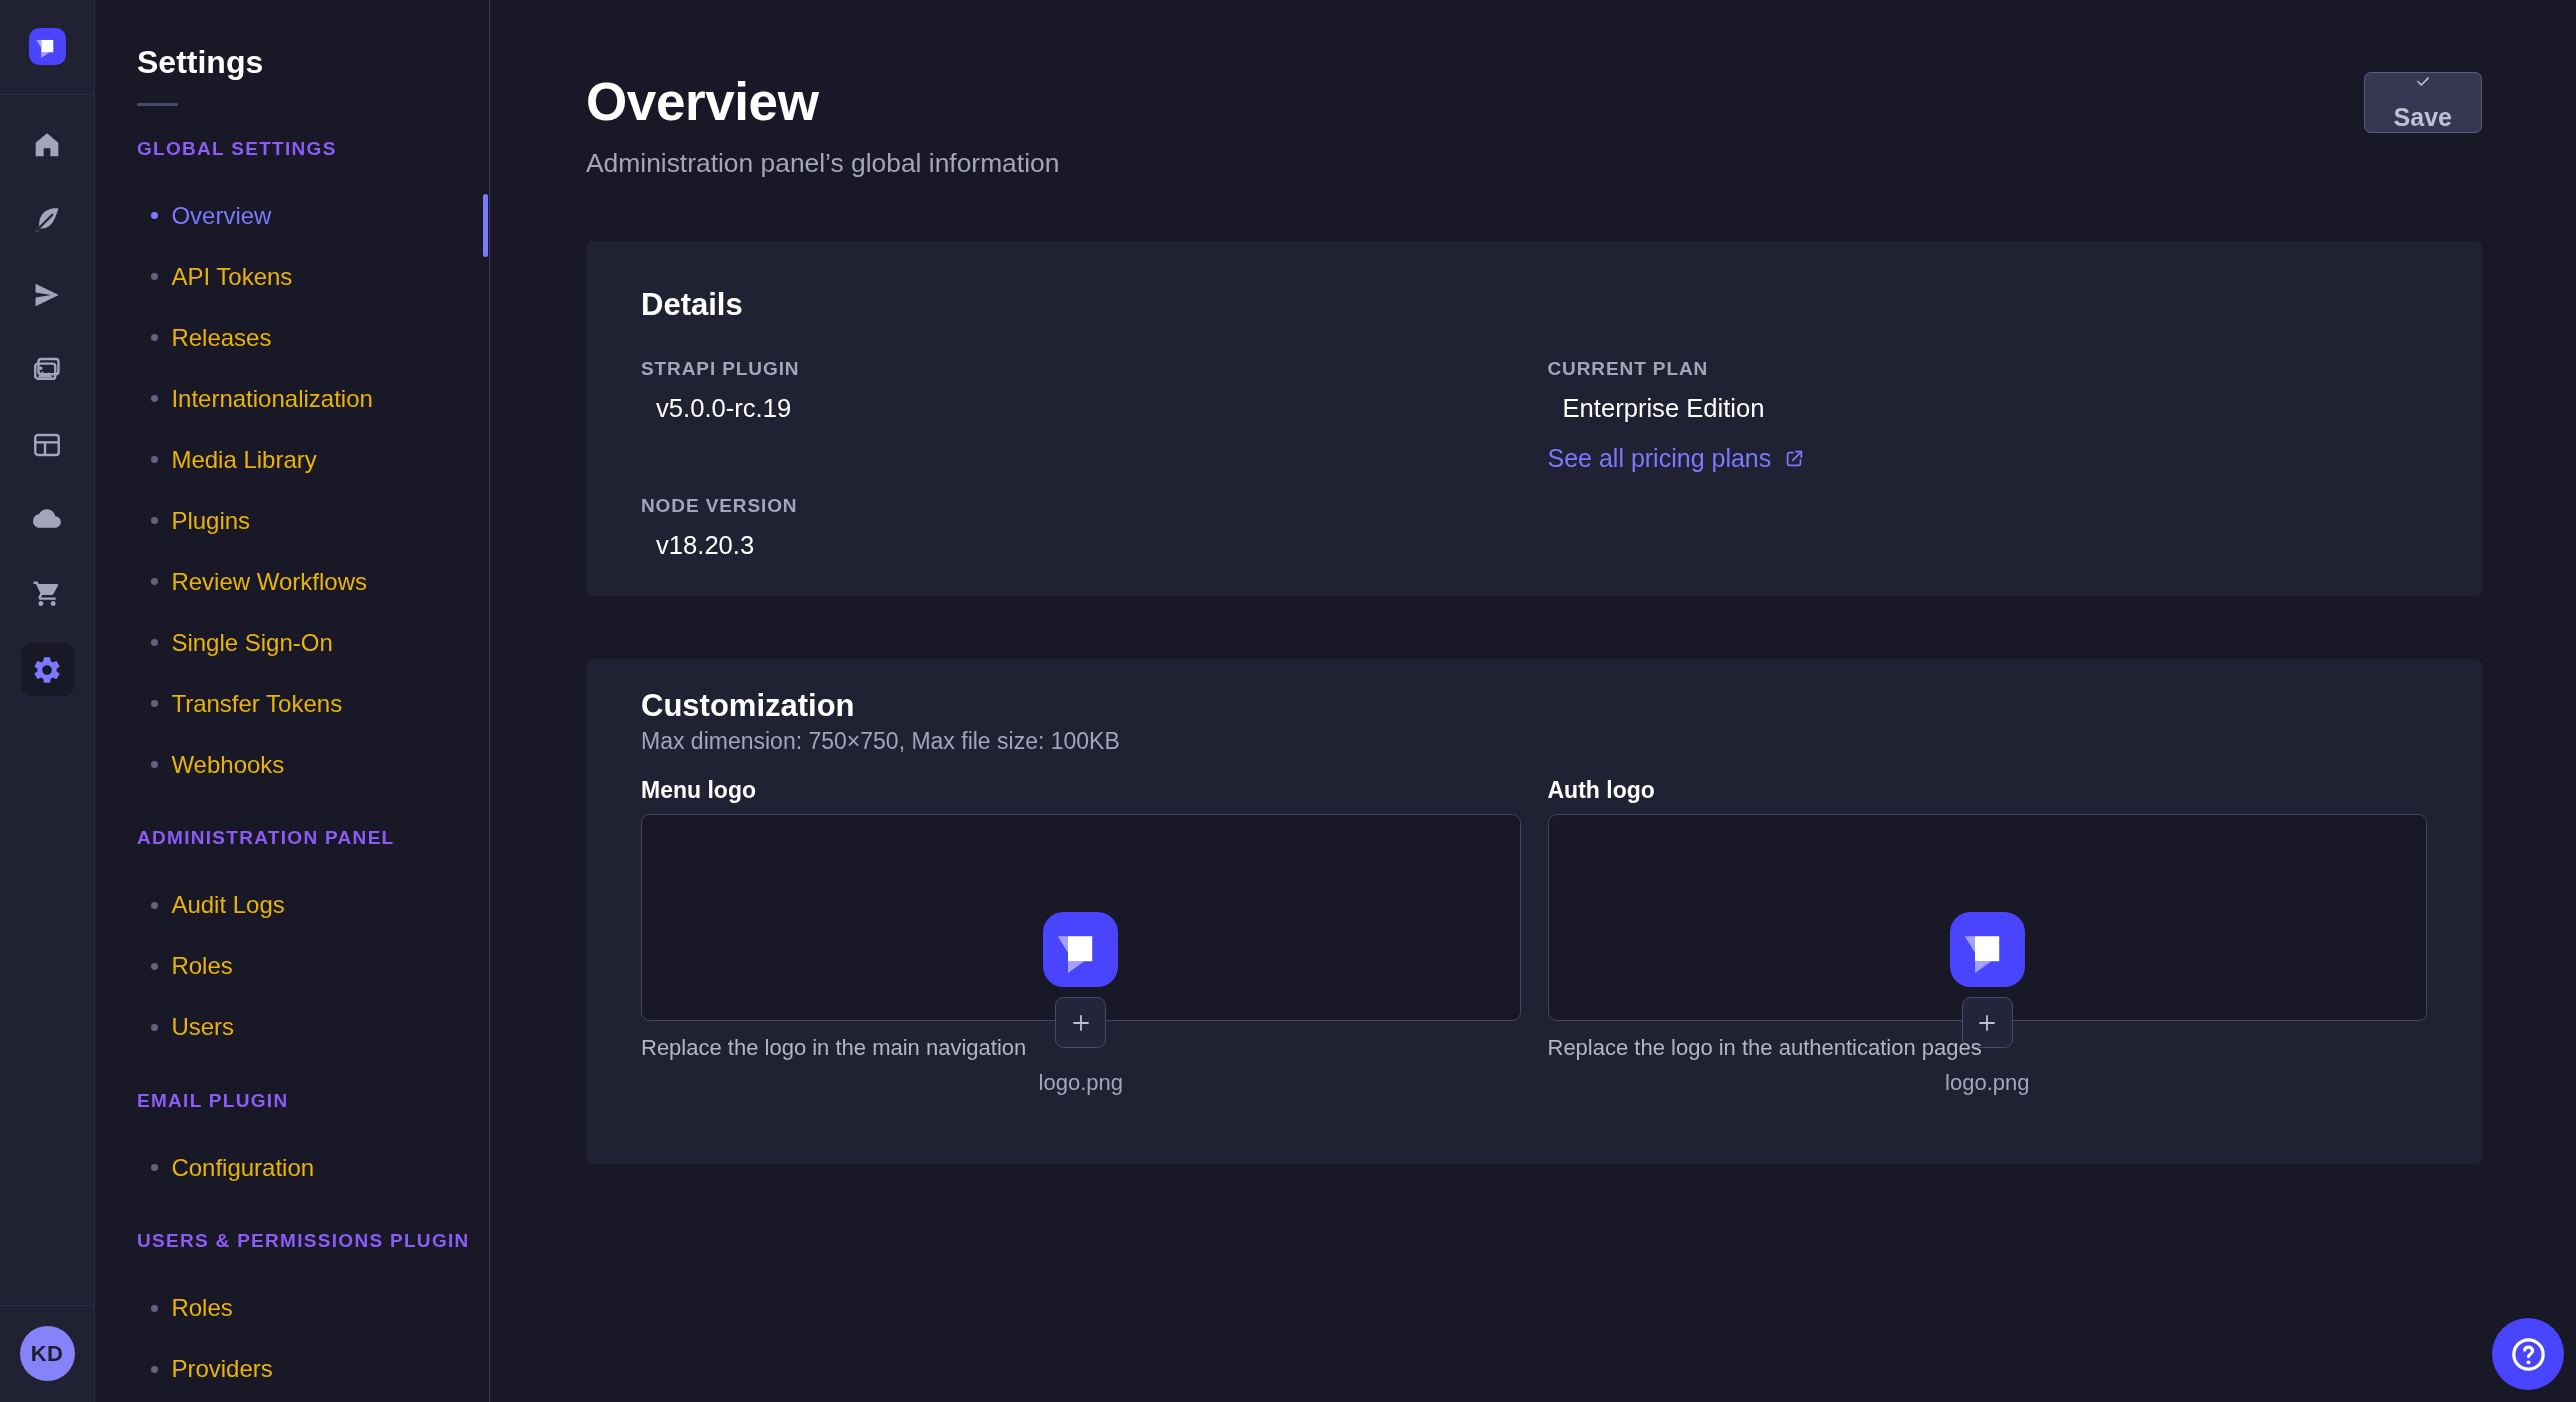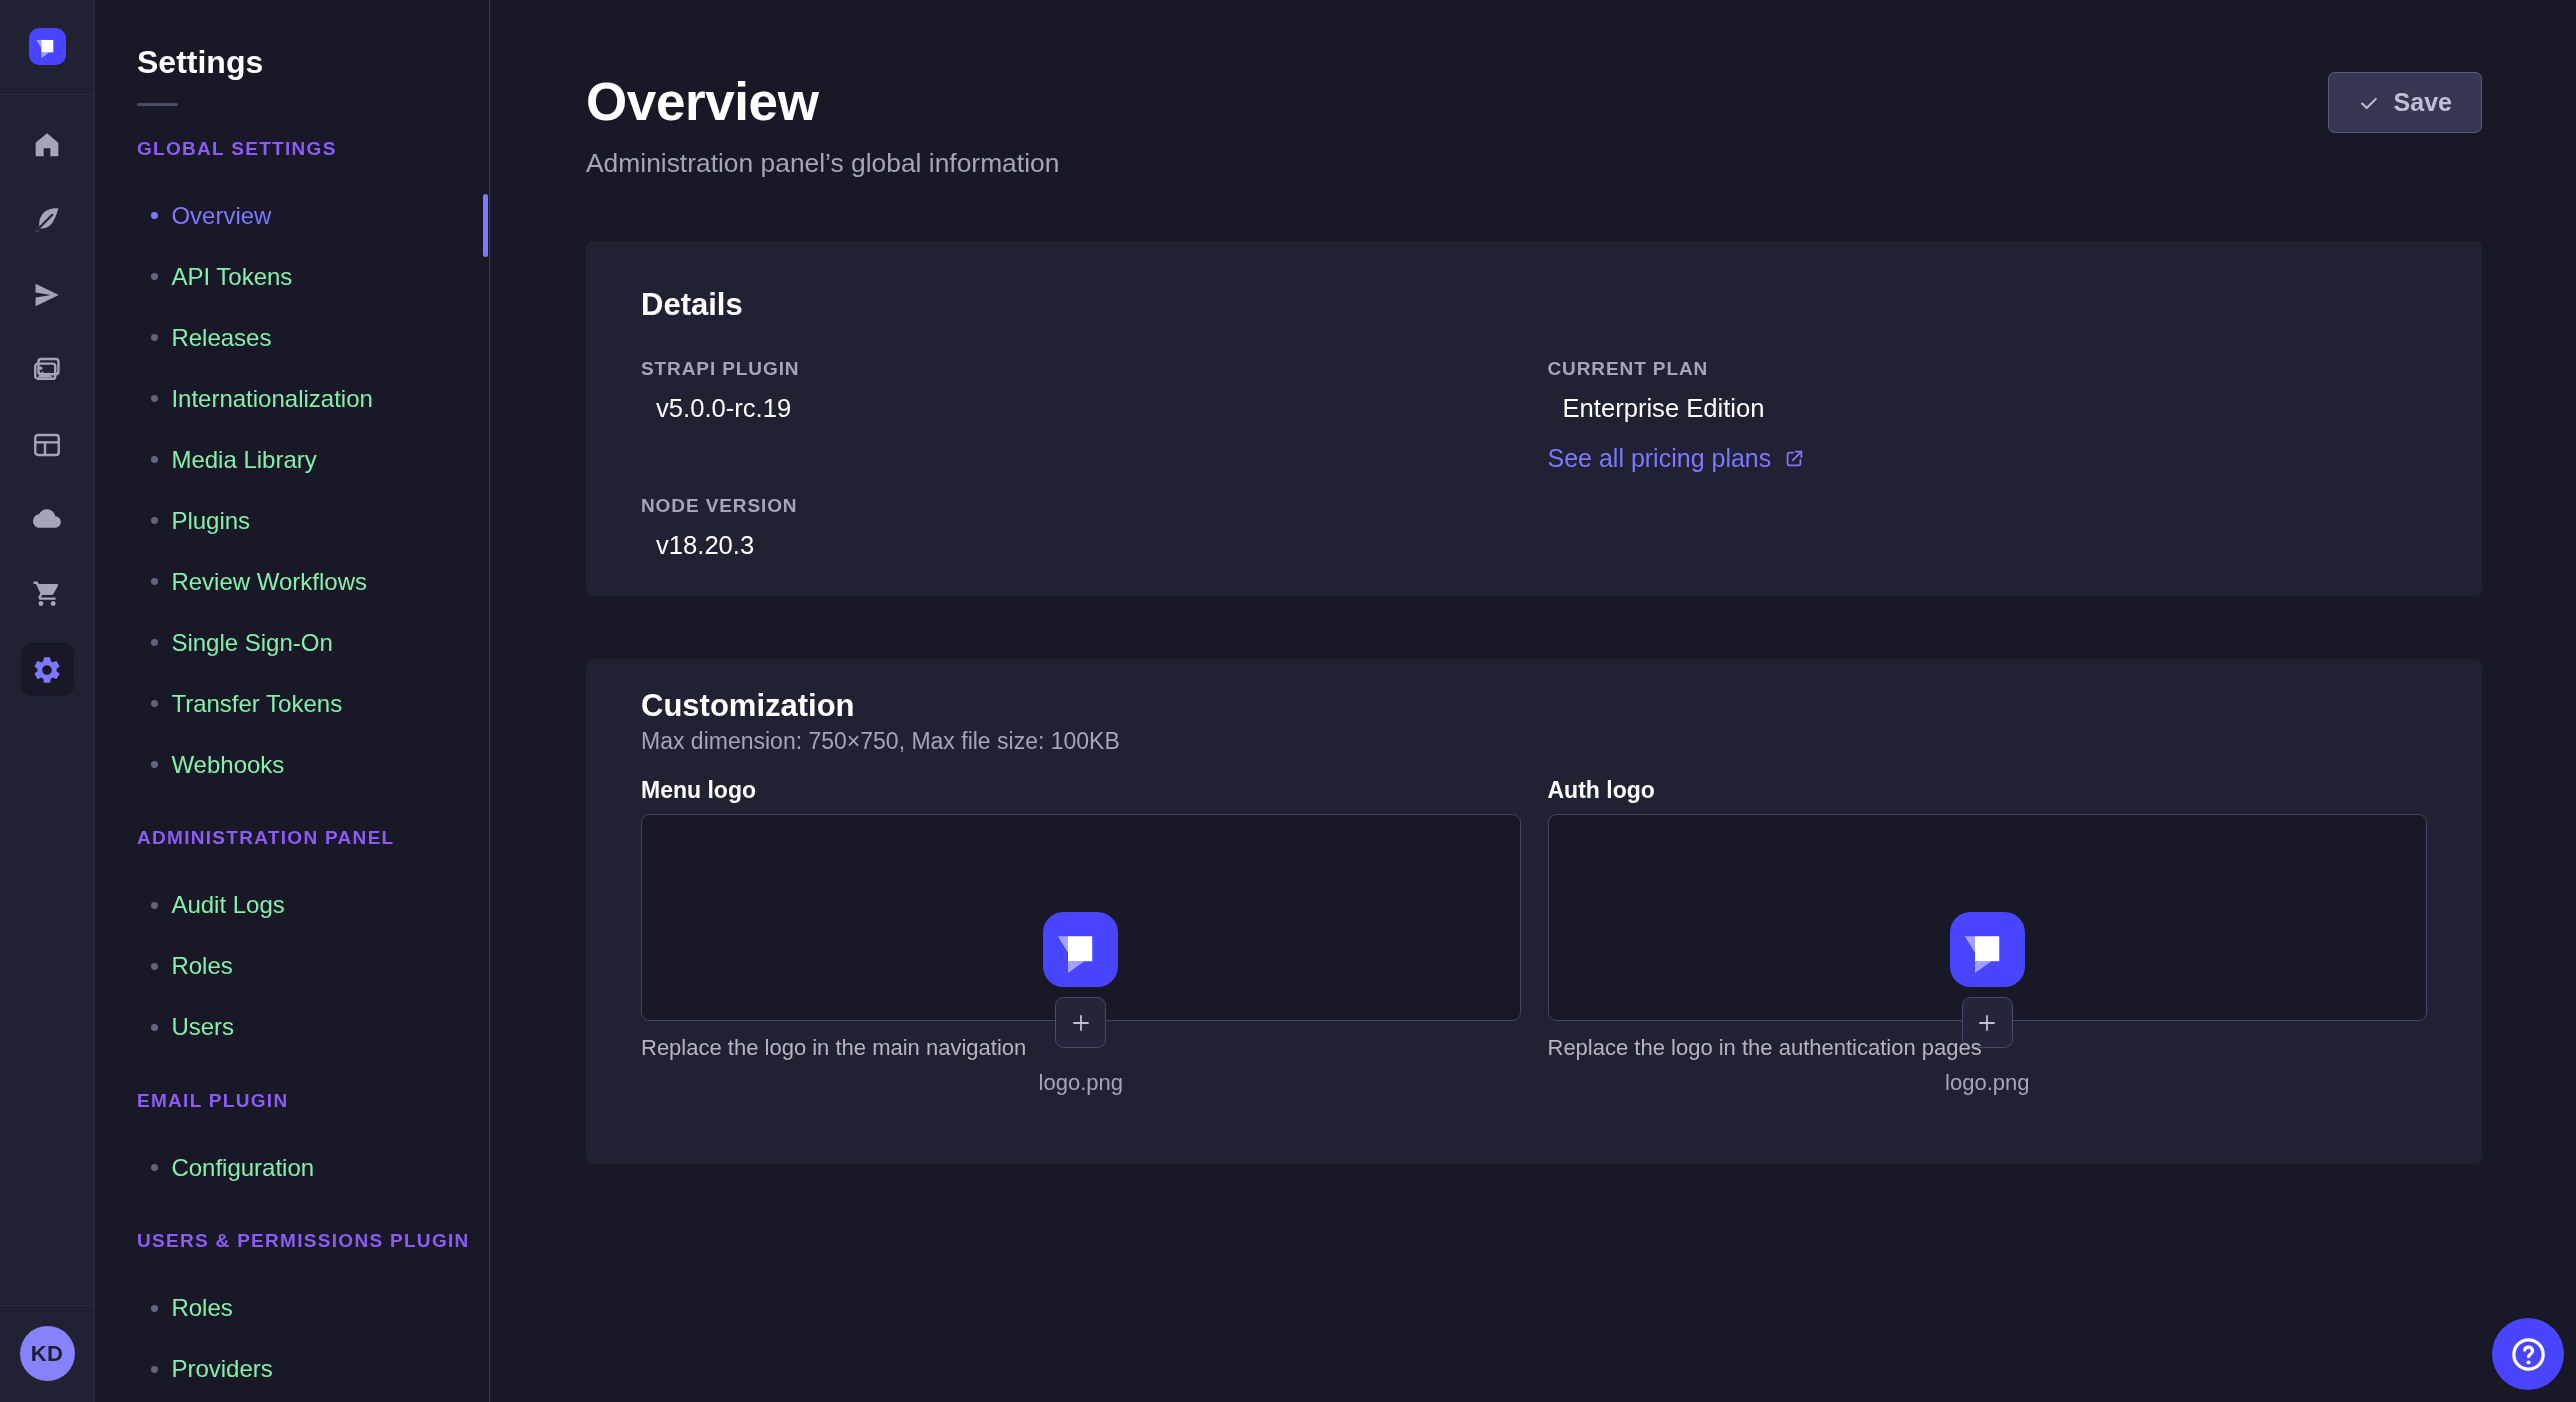--- a/index.html
+++ b/index.html
@@ -29,37 +29,37 @@
 
   
   .subnav{position:absolute;left:96px;top:0;width:394px;height:1402px;background:#181826;
           border-right:0.9px solid #34344f;box-sizing:border-box;}
   .subnav-title{margin:44px 0 0 41px;font-size:32px;line-height:37px;font-weight:700;color:#fff;}
   .subnav-rule{margin:22px 0 0 41px;width:41px;height:2.6px;background:#4a4a6a;border-radius:1.7px;}
   .section-label{margin:32px 0 0 41px;font-size:19px;line-height:22px;font-weight:700;
                  letter-spacing:1.3px;color:#8b5cf6;}
   .section .items{margin-top:25.6px;}
   .subnav-item{height:61px;display:flex;align-items:center;gap:13.6px;padding-left:55px;
-               font-size:24px;color:#86efac;text-decoration:none;cursor:pointer;}
+               font-size:24px;color:#eab308;text-decoration:none;cursor:pointer;}
   .subnav-item .dot{width:6.8px;height:6.8px;border-radius:50%;background:#62627f;flex:none;}
   .subnav-item.active{color:#7b79ff;}
   .subnav-item.active .dot{background:#7b79ff;}
   .scroll-thumb{position:absolute;right:0.9px;top:194px;width:5.1px;height:63px;border-radius:2.6px;
                 background:#7b79ff;cursor:pointer;}
 
   
   .main{position:absolute;left:492px;top:0;width:2084px;height:1402px;}
   .container{width:1896px;margin:0 auto;position:relative;}
   .page-header{position:relative;padding-top:72px;}
   .page-title{margin:0;font-size:53px;line-height:60px;font-weight:700;letter-spacing:-0.4px;color:#fff;}
   .page-subtitle{margin:13.6px 0 0;font-size:26.4px;line-height:34px;color:#a5a5ba;}
   .save-btn{position:absolute;top:72px;right:0;height:61px;padding:0 29px;display:flex;
             align-items:center;gap:13.6px;background:#373753;border:0.9px solid #5c5c7b;
             border-radius:6.8px;color:#c0c0d4;font-size:25px;font-weight:700;cursor:pointer;
-            font-family:"Liberation Sans",sans-serif;}
+            font-family:"Liberation Sans",sans-serif;flex-direction:column;}
   .save-btn svg{width:22px;height:22px;}
 
   .card{background:#212134;border-radius:6.8px;box-sizing:border-box;}
   .card-title{margin:0;font-size:31px;line-height:36px;font-weight:600;color:#fff;}
 
   .details-card{margin-top:61px;height:355px;padding:46px 55px;}
   .details-grid{margin-top:34px;display:grid;grid-template-columns:1fr 1fr;column-gap:27px;row-gap:20.4px;}
   .field-label{font-size:19px;line-height:23px;font-weight:700;letter-spacing:0.9px;color:#a5a5ba;}
   .field-value{margin-top:13.6px;font-size:25.6px;line-height:31px;color:#fff;margin-left:15px;}
   .pricing-link{margin-top:20px;display:inline-flex;align-items:center;gap:12px;font-size:25px;

